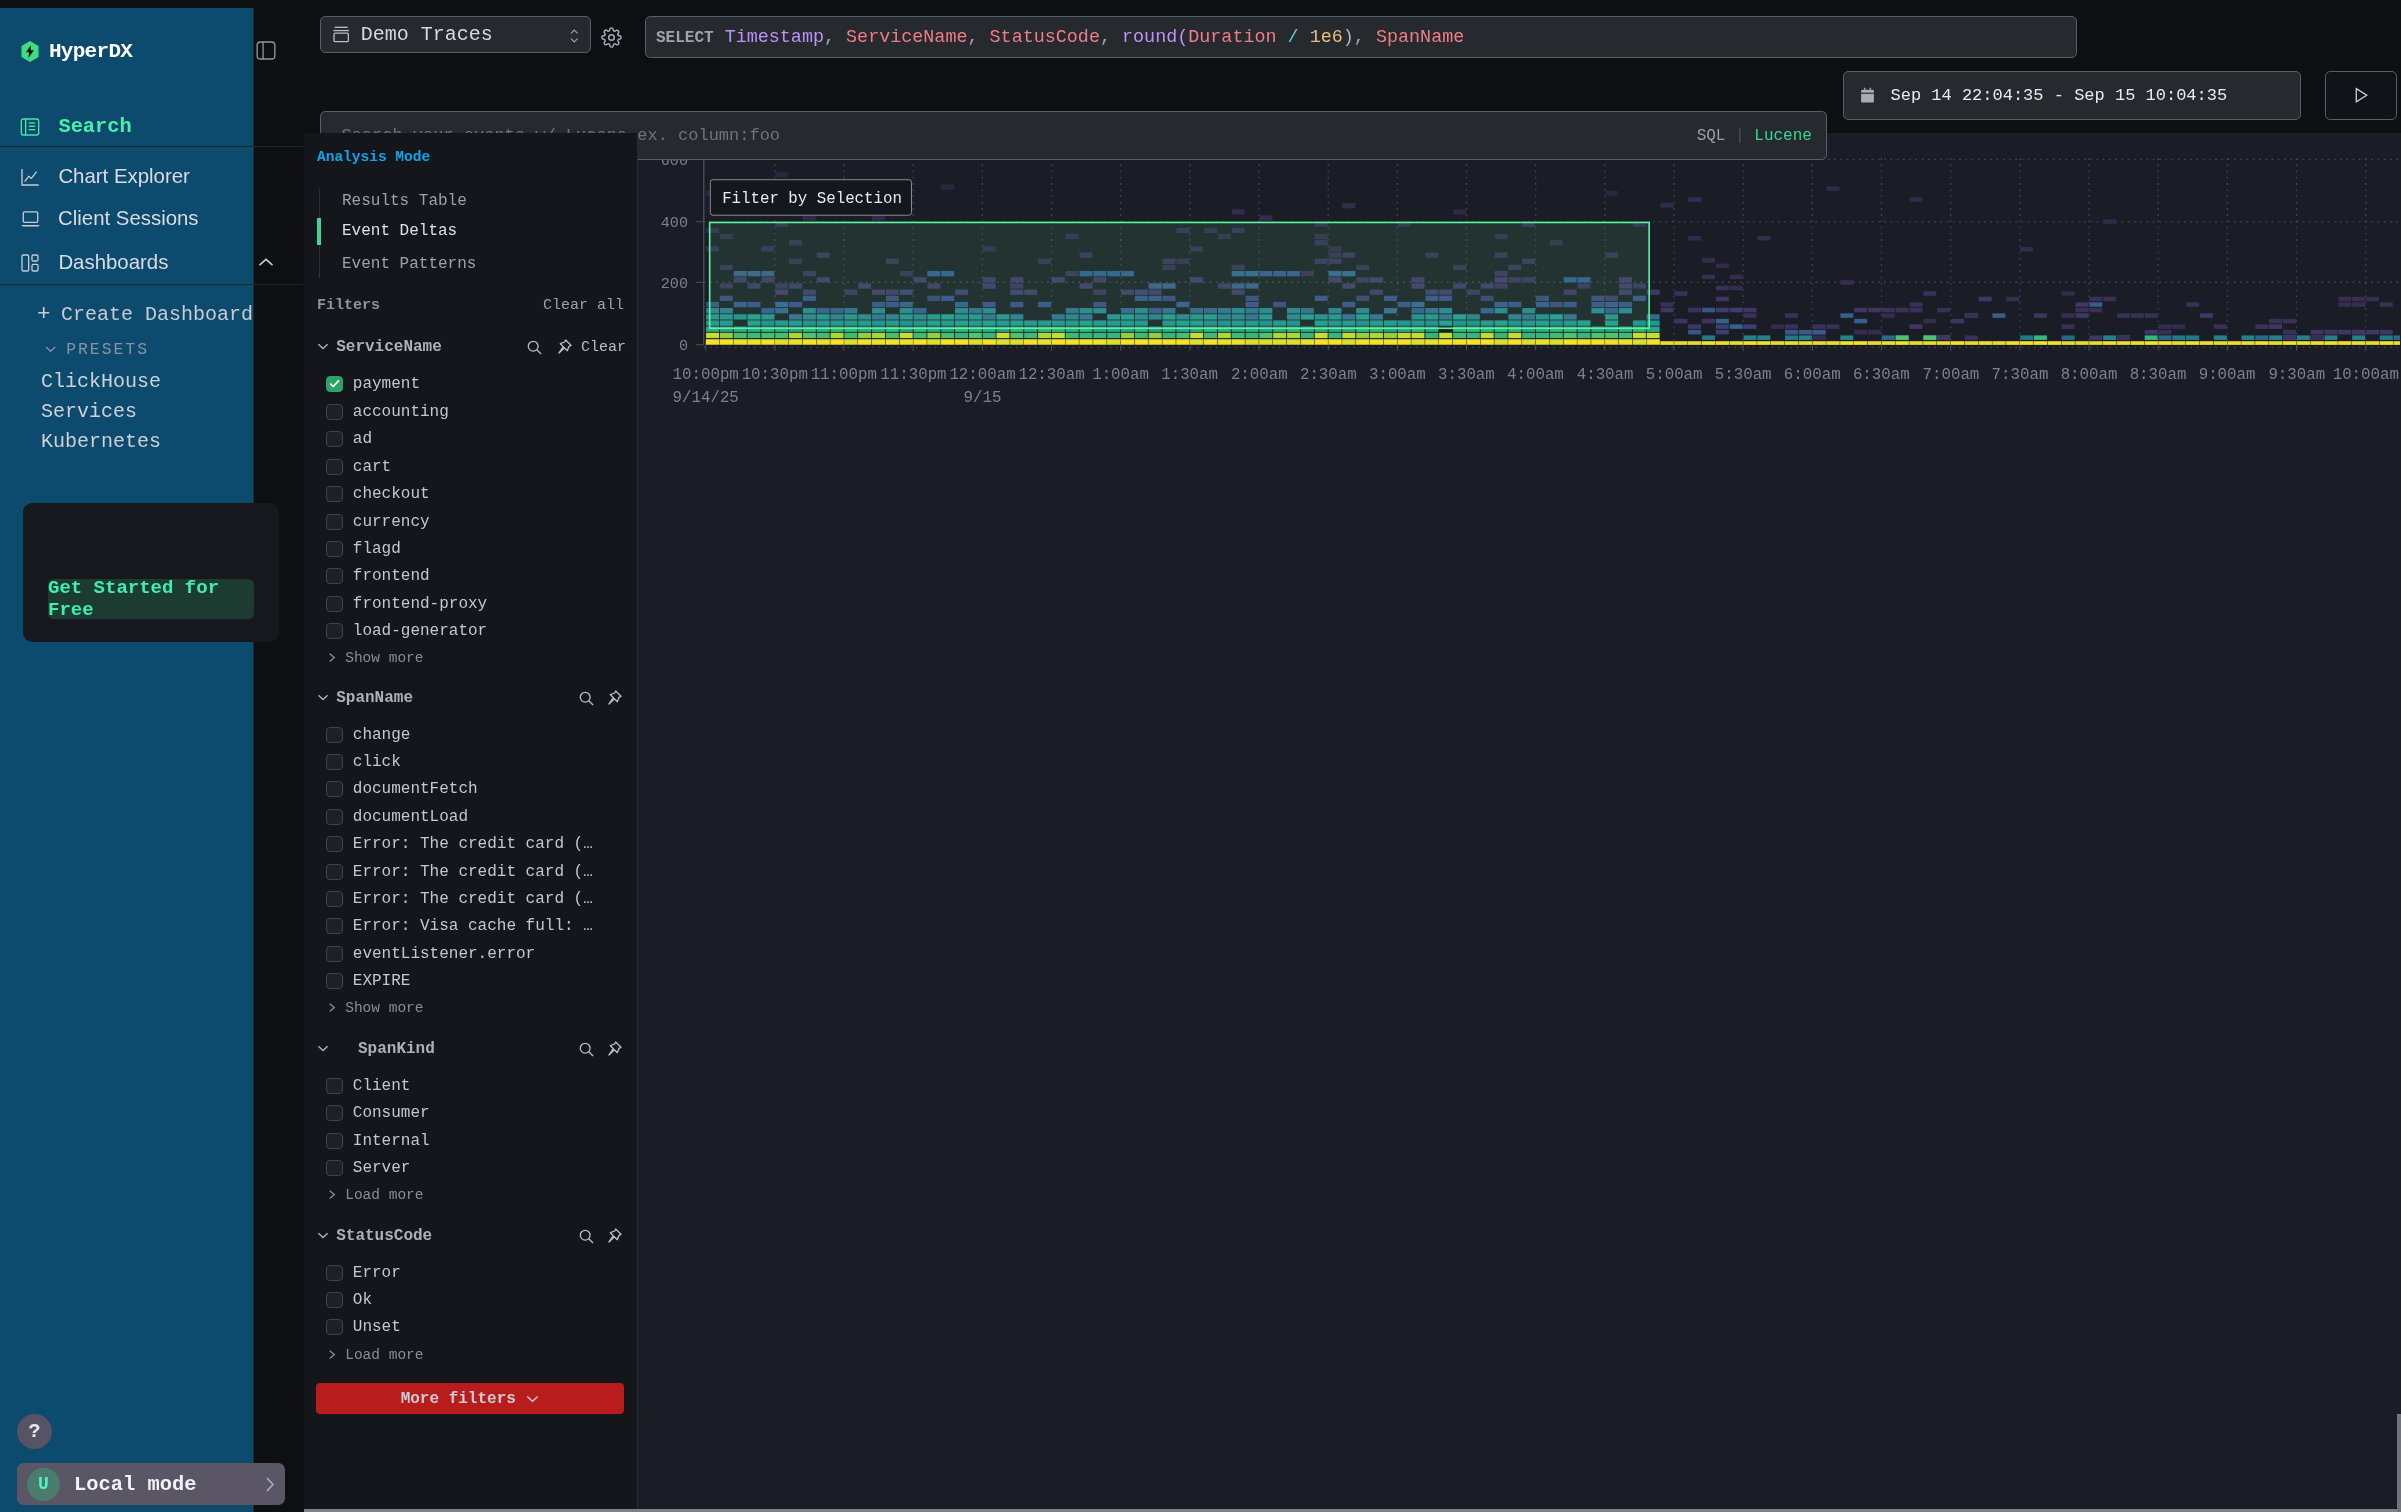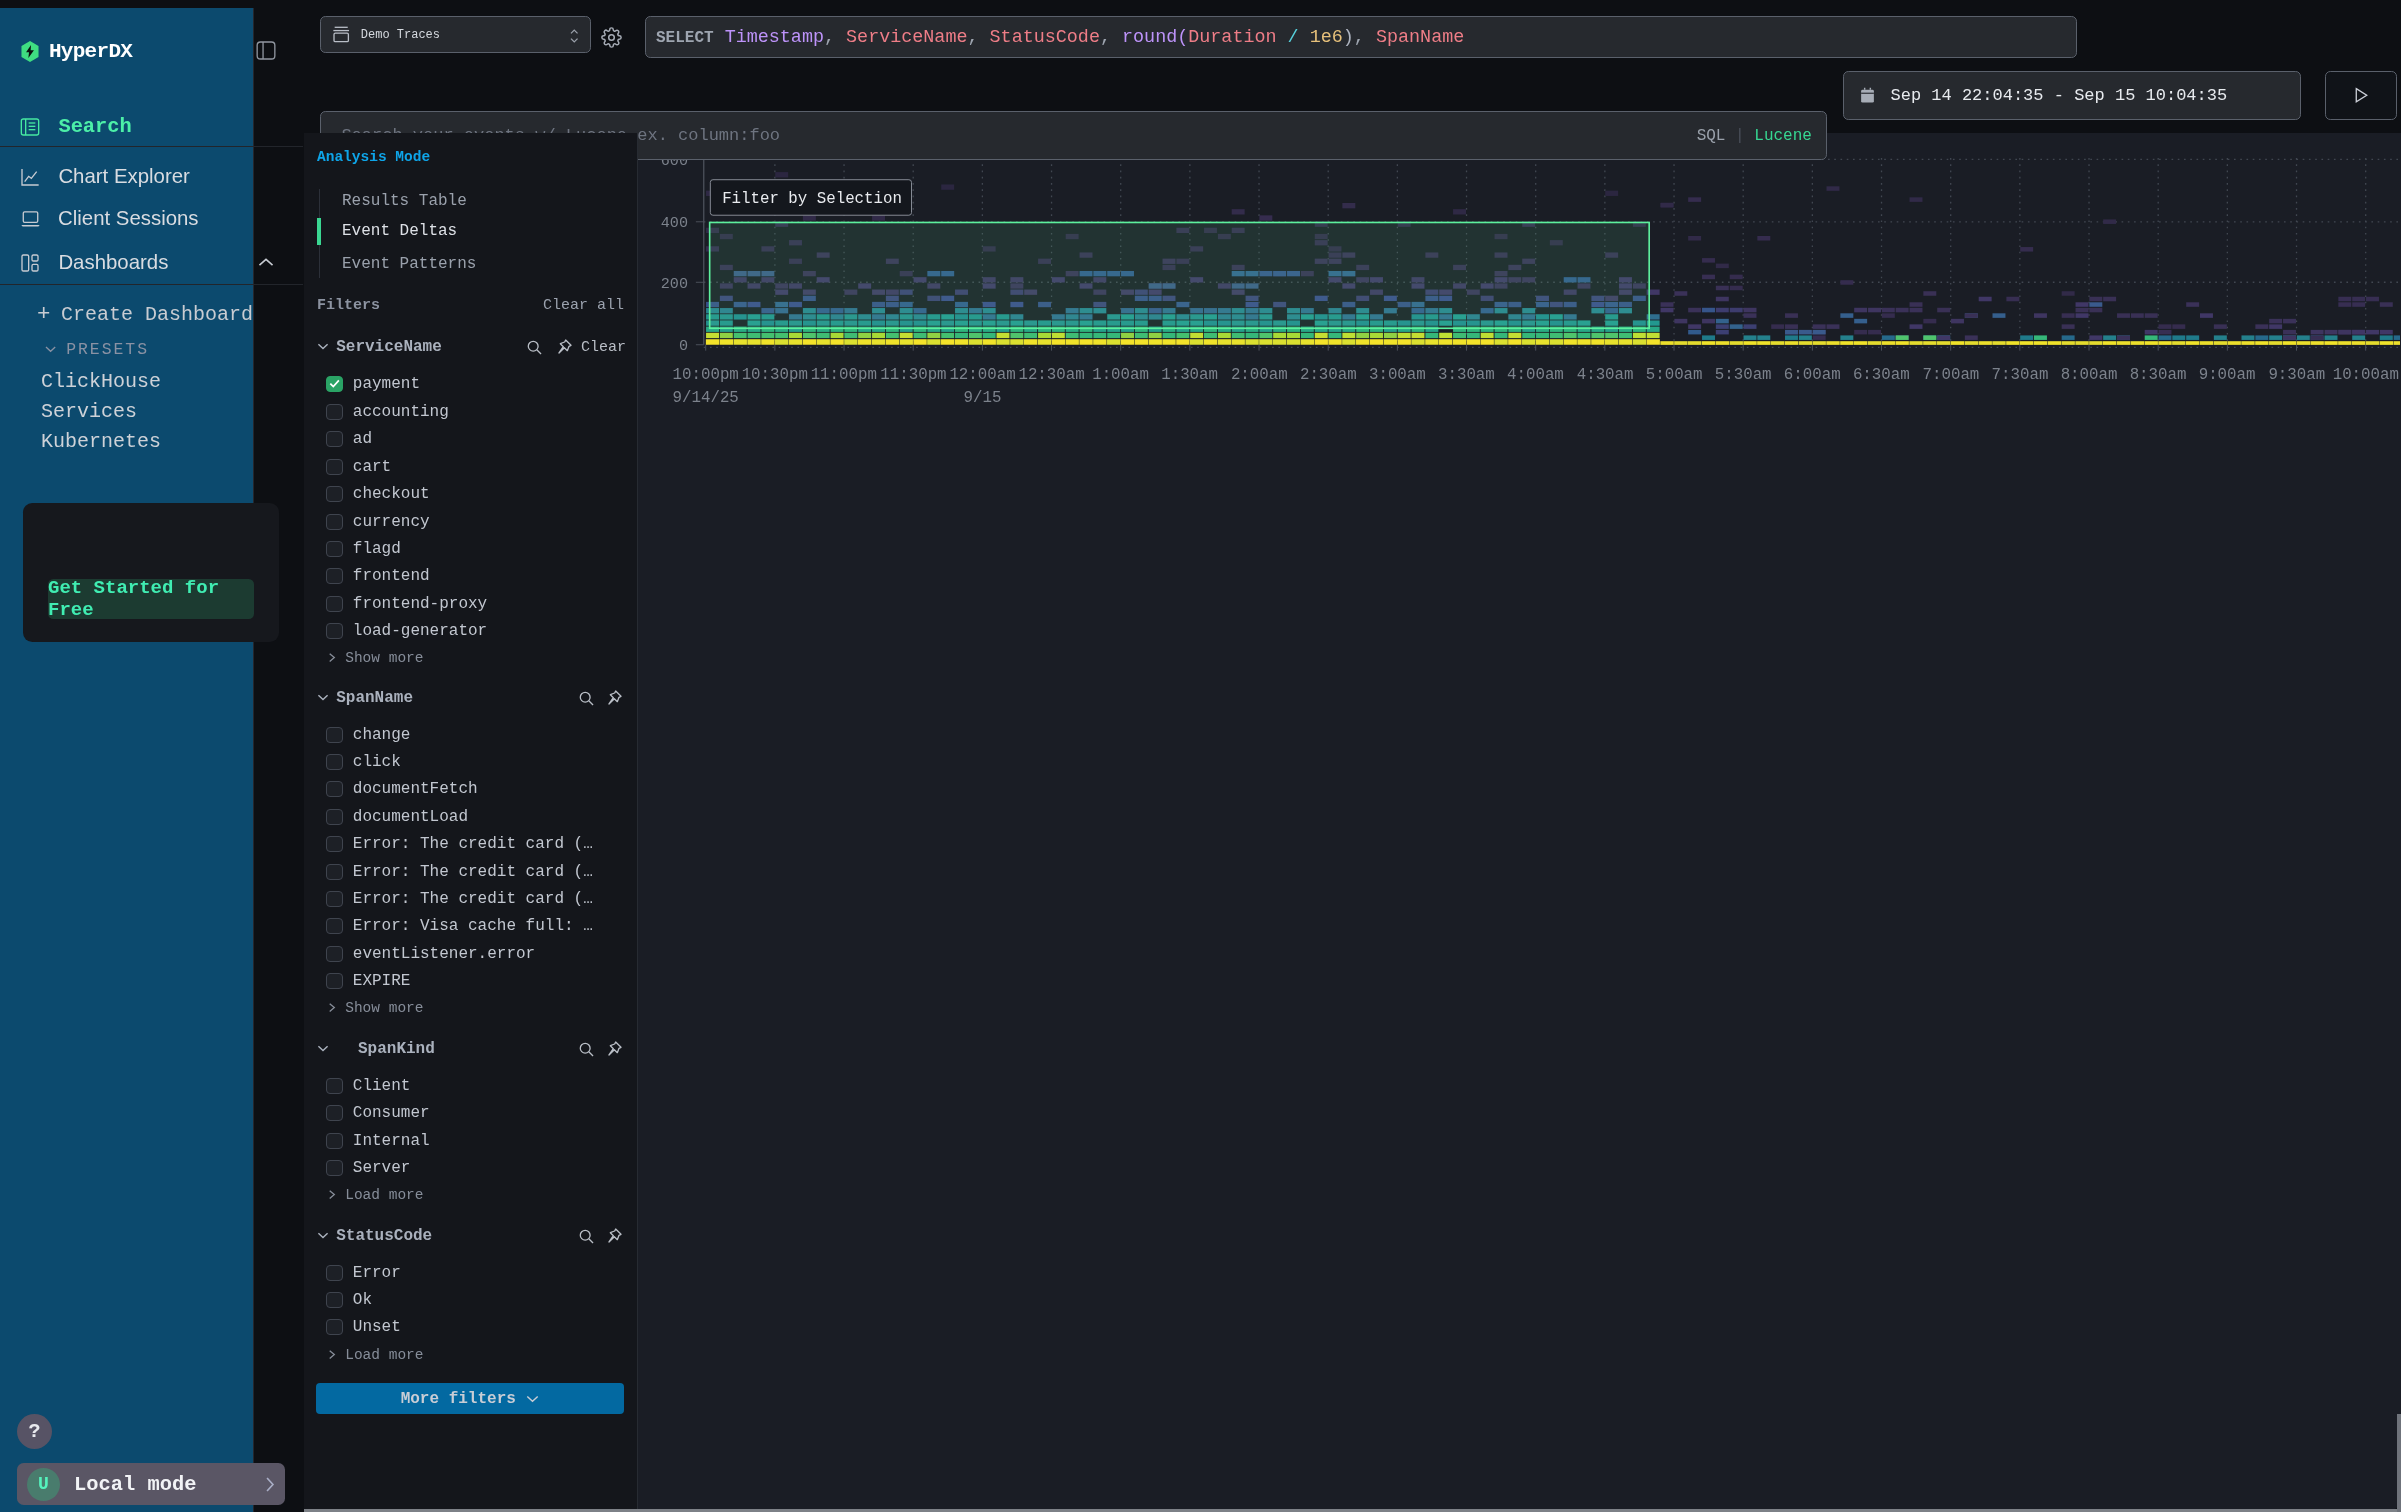--- a/index.html
+++ b/index.html
@@ -8,21 +8,21 @@
 .abs { position:absolute; }
 #sidebar { position:absolute; left:0; top:8px; width:254px; height:1512px; background:#0c4a6e; border-right:0.7px solid #24272e; }
 #topbar { position:absolute; left:304px; top:0; width:2098px; height:133px; background:#0d0f13; }
 #fpanel { position:absolute; left:304px; top:133px; width:334px; height:1379px; background:#14161b; border-right:0.7px solid #272b32; }
 #chartarea { position:absolute; left:638px; top:133px; width:1763px; height:1379px; background:#1a1d25; border-bottom-right-radius:14.5px; }
 .sans { font-family:Liberation Mono, monospace; }
 .row { position:absolute; display:flex; align-items:center; }
 .navtext { font-family:"Liberation Sans", sans-serif; font-size:20.4px; color:#d9dce1; }
 .divider { position:absolute; left:0; width:303px; height:0.7px; background:#22252b; }
 .box { position:absolute; background:#26292e; border:1.3px solid #5a606b; border-radius:5.3px; display:flex; align-items:center; }
-.mono24 { font-size:12px; color:#d5d9df; }
+.mono24 { font-size:20px; color:#d5d9df; }
 .grid { stroke:#414751; stroke-width:2; stroke-dasharray:2.5 7; fill:none; }
 
 .fhead { position:absolute; left:317px; height:26px; display:flex; align-items:center; gap:7.2px; }
 .fname { font-size:16px; font-weight:bold; color:#aab1bd; }
 .item { position:absolute; left:22.4px; height:28px; display:flex; align-items:center; gap:10px; }
 .cb { width:16.4px; height:16.4px; border-radius:4px; border:1.3px solid #3f444e; background:#1d2026; display:inline-flex; align-items:center; justify-content:center; flex:none; }
 .cb.on { background:#2aa365; border-color:#2aa365; }
 .lbl { font-size:16px; color:#c2c7d0; white-space:nowrap; }
 .morelink { position:absolute; left:24px; height:25px; display:flex; align-items:center; gap:9.2px; font-size:14.5px; color:#868d99; }
 #fpanel, #topbar, #sidebar { z-index:1; }
@@ -340,21 +340,21 @@
 <div class="item" style="top:1180px">
       <span class="cb"></span>
       <span class="lbl">Unset</span>
     </div>
 <div class="morelink" style="top:1209px">
       <svg width="8" height="11.2" viewBox="0 0 12 17" fill="none" stroke="#868d99" stroke-width="2">
         <path d="M2.5 2.5 L9.5 8.5 L2.5 14.5"></path>
       </svg>
       <span>Load more</span>
     </div>
-  <div class="abs" style="left:12px; top:1250px; width:308px; height:31px; background:#0369a1; border-radius:4px; display:flex; align-items:center; justify-content:center; gap:10.5px;">
+  <div class="abs" style="left:12px; top:1250px; width:308px; height:31px; background:#b91c1c; border-radius:4px; display:flex; align-items:center; justify-content:center; gap:10.5px;">
       <span style="font-size:16px; font-weight:bold; color:#c9cdd5;">More filters</span>
       <svg width="13" height="8" viewBox="0 0 20 12" fill="none" stroke="#c9cdd5" stroke-width="2.2">
         <path d="M2 2 L10 9.5 L18 2"></path>
       </svg>
     </div>
 </div>
 
 <div id="chartarea">
 <svg id="chart" width="1762" height="434" viewBox="0 0 2680 660">
 <g>

